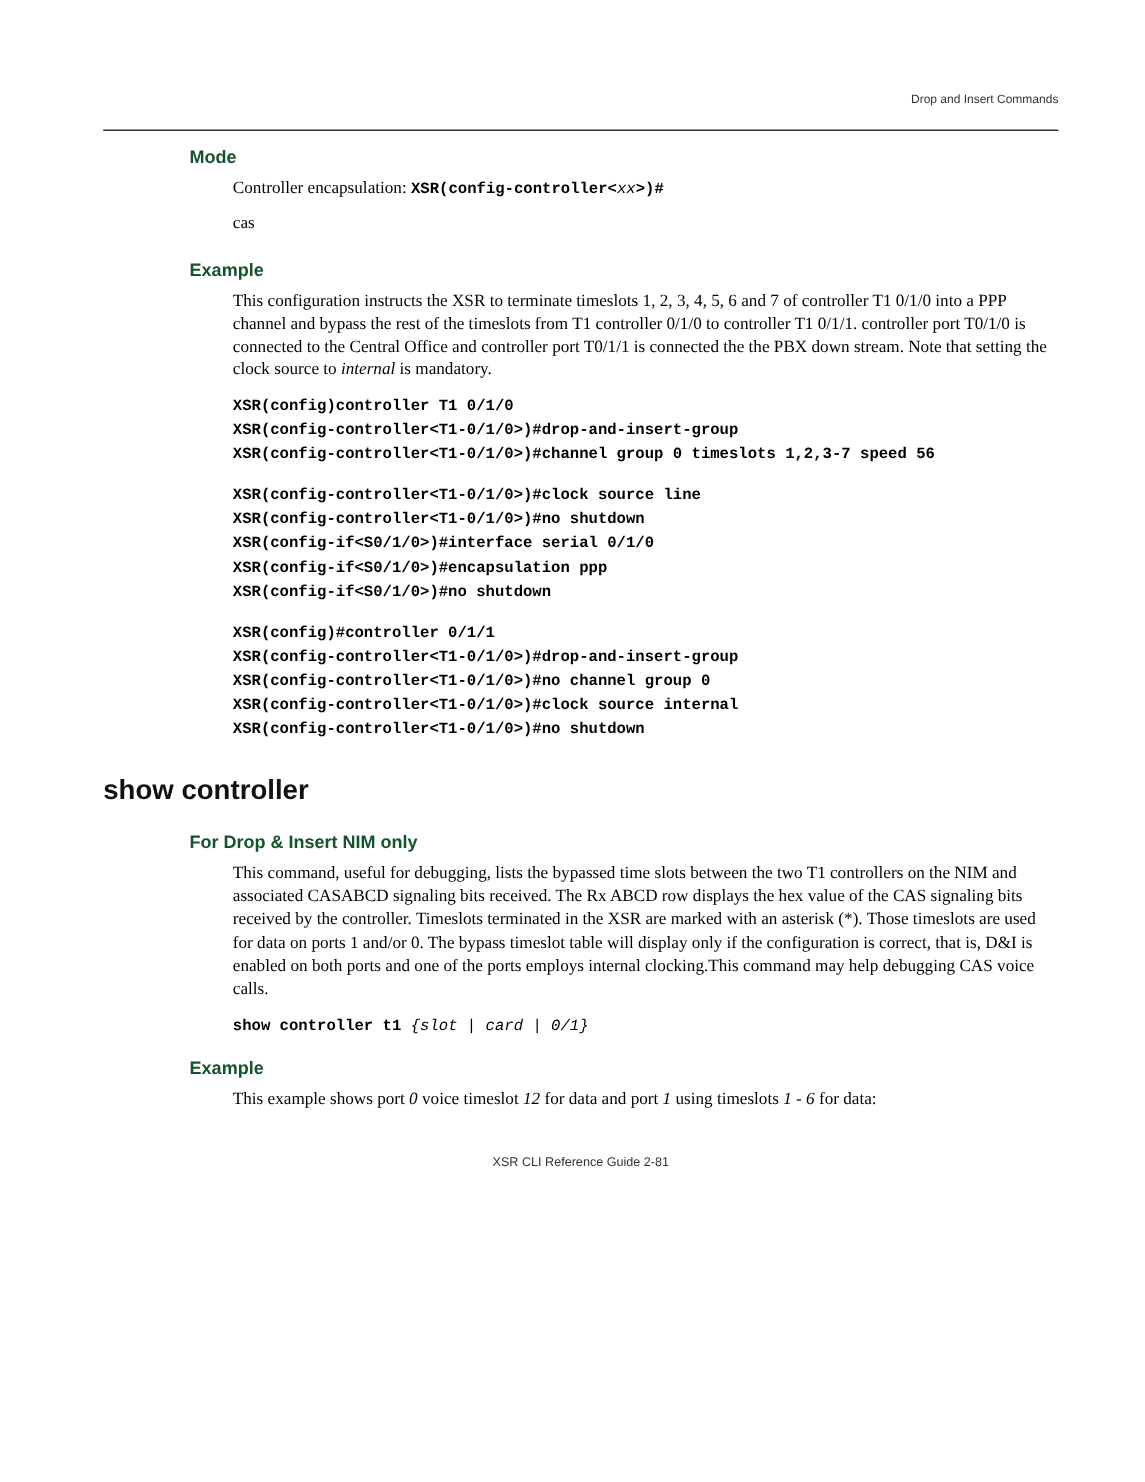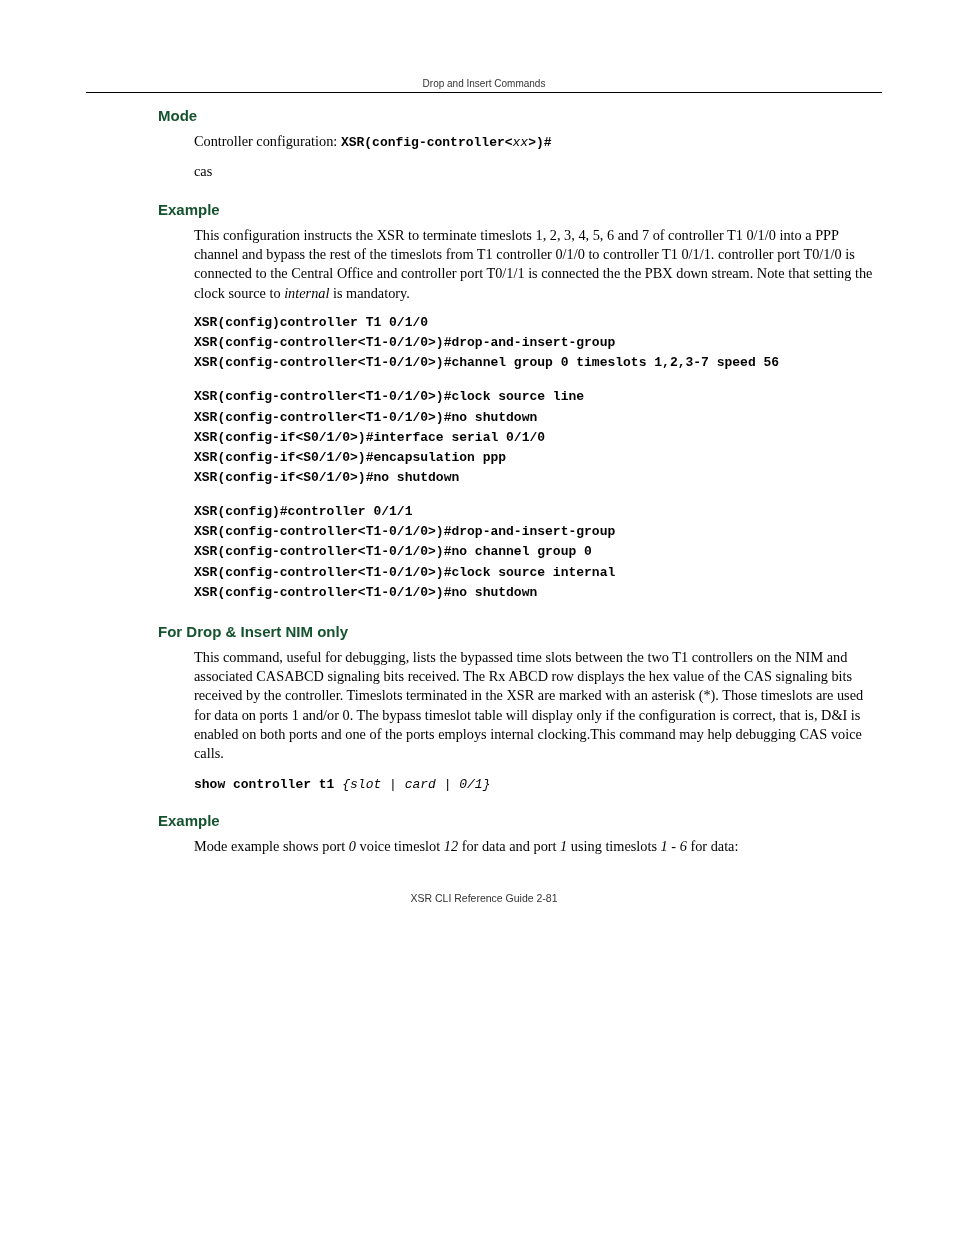--- a/index.html
+++ b/index.html
@@ -7,25 +7,25 @@
       margin: 0;
       padding: 0;
       background: white;
       color: #000;
       width: 954px;
     }
     .page {
       padding: 78px 72px 50px 86px;
     }
     .header-right {
-      text-align: center;
+      text-align: right;
       font-family: Arial, Helvetica, sans-serif;
       font-size: 10px;
       color: #333;
-      margin-bottom: 3px;
+      margin-bottom: 19px;
     }
     hr.top-rule {
       border: none;
       border-top: 1px solid #000;
       margin: 0 0 14px 0;
     }
     h1 {
       font-family: Arial, Helvetica, sans-serif;
       font-weight: bold;
       font-size: 23px;
@@ -81,21 +81,21 @@
 </head>
 <body>
 
 <div class="page">
 
   <div class="header-right">Drop and Insert Commands</div>
   <hr class="top-rule">
 
   <h2 class="first">Mode</h2>
   <p class="body">
-    <span>Controller configuration: </span><span class="mono">XSR(config-controller&lt;</span><span class="mono-italic">xx</span><span class="mono">&gt;)#</span>
+    <span>Controller encapsulation: </span><span class="mono">XSR(config-controller&lt;</span><span class="mono-italic">xx</span><span class="mono">&gt;)#</span>
   </p>
 
   <p class="body">cas</p>
 
   <h2>Example</h2>
   <p class="body">
     <span>This configuration instructs the XSR to terminate timeslots 1, 2, 3, 4, 5, 6 and 7 of controller T1 0/1/0 into a PPP channel and bypass the rest of the timeslots from T1 controller 0/1/0 to controller T1 0/1/1. controller port T0/1/0 is connected to the Central Office and controller port T0/1/1 is connected the the PBX down stream. Note that setting the clock source to </span><em>internal</em><span> is mandatory.</span>
   </p>
   <pre class="code">XSR(config)controller T1 0/1/0
 XSR(config-controller&lt;T1-0/1/0&gt;)#drop-and-insert-group
@@ -104,28 +104,29 @@
 XSR(config-controller&lt;T1-0/1/0&gt;)#no shutdown
 XSR(config-if&lt;S0/1/0&gt;)#interface serial 0/1/0
 XSR(config-if&lt;S0/1/0&gt;)#encapsulation ppp
 XSR(config-if&lt;S0/1/0&gt;)#no shutdown</pre>
   <pre class="code">XSR(config)#controller 0/1/1
 XSR(config-controller&lt;T1-0/1/0&gt;)#drop-and-insert-group
 XSR(config-controller&lt;T1-0/1/0&gt;)#no channel group 0
 XSR(config-controller&lt;T1-0/1/0&gt;)#clock source internal
 XSR(config-controller&lt;T1-0/1/0&gt;)#no shutdown</pre>
 
+  <h1>show controller</h1>
 
   <h2>For Drop &amp; Insert NIM only</h2>
   <p class="body">This command, useful for debugging, lists the bypassed time slots between the two T1 controllers on the NIM and associated CASABCD signaling bits received. The Rx ABCD row displays the hex value of the CAS signaling bits received by the controller. Timeslots terminated in the XSR are marked with an asterisk (*). Those timeslots are used for data on ports 1 and/or 0. The bypass timeslot table will display only if the configuration is correct, that is, D&amp;I is enabled on both ports and one of the ports employs internal clocking.This command may help debugging CAS voice calls.</p>
 
   <p class="syntax-line">
     <span class="mono">show controller t1 </span><span class="mono-italic" style="font-weight:normal;">{slot | card | 0/1}</span>
   </p>
 
   <h2>Example</h2>
   <p class="body">
-    <span>Mode example shows port </span><em>0</em><span> voice timeslot </span><em>12</em><span> for data and port </span><em>1</em><span> using timeslots </span><em>1 - 6</em><span> for data:</span>
+    <span>This example shows port </span><em>0</em><span> voice timeslot </span><em>12</em><span> for data and port </span><em>1</em><span> using timeslots </span><em>1 - 6</em><span> for data:</span>
   </p>
 
   <div class="footer">XSR CLI Reference Guide   2-81</div>
 
 </div>
 
 </body></html>

